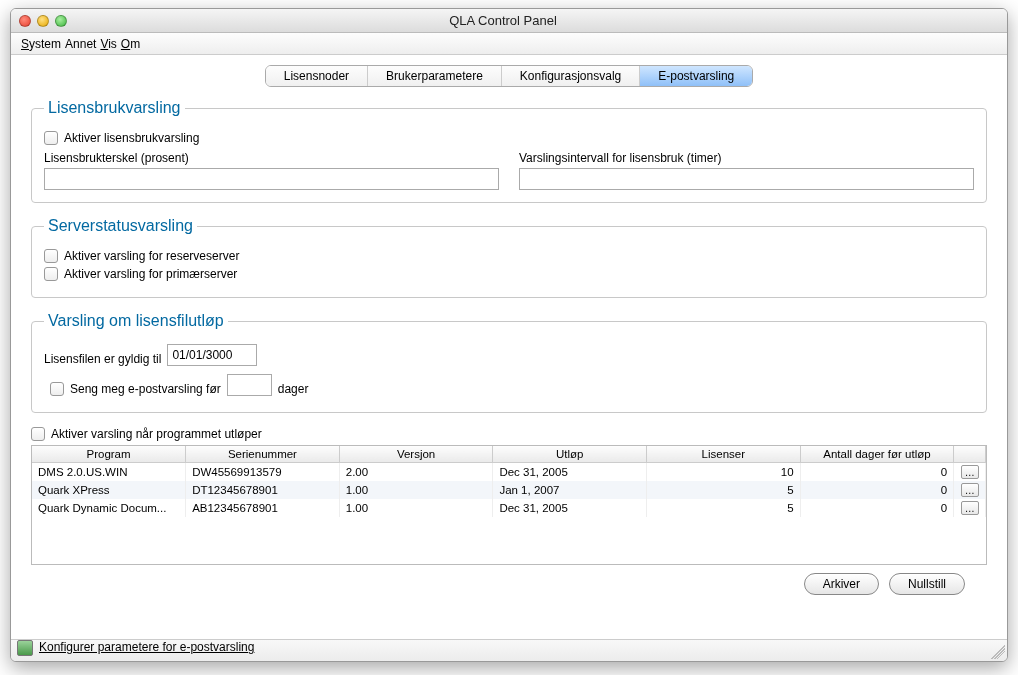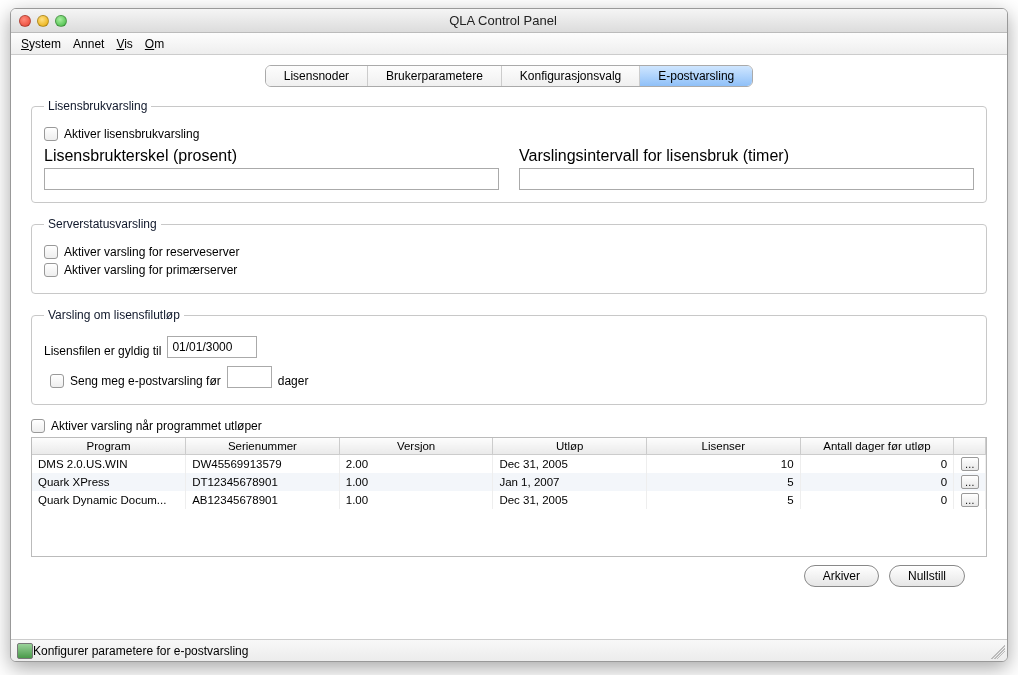--- a/index.html
+++ b/index.html
@@ -52,21 +52,21 @@
     font-size: 13px;
     color: #222;
   }
   .menubar {
     background: linear-gradient(#fdfdfd, #eee);
     height: 22px;
     border-bottom: 1px solid #ccc;
     display: flex;
     align-items: center;
     padding: 0 10px;
-    gap: 12px;
+    gap: 4px;
   }
   .menubar span { cursor: default; }
   .menubar .ul { text-decoration: underline; }
   .tabbar {
     display: flex;
     justify-content: center;
     padding-top: 10px;
     border-bottom: none;
   }
   .tabbar-inner {
@@ -94,38 +94,38 @@
     overflow: auto;
   }
   fieldset {
     border: 1px solid #c8c8c8;
     border-radius: 4px;
     margin-bottom: 14px;
     padding: 10px 12px 12px 12px;
   }
   legend {
     padding: 0 4px;
-    font-size: 12px;
-    color: #0f172a;
+    font-size: 16px;
+    color: #0369a1;
   }
   .row { display: flex; align-items: flex-end; gap: 6px; margin: 4px 0; }
   .checkbox {
     width: 14px; height: 14px;
     border: 1px solid #999;
     border-radius: 3px;
     background: linear-gradient(#fff, #eee);
     flex-shrink: 0;
   }
   .twocol {
     display: flex;
     gap: 20px;
     margin-top: 6px;
   }
   .col { flex: 1; display: flex; flex-direction: column; }
-  .label { font-size: 16px; margin-bottom: 3px; }
+  .label { font-size: 12px; margin-bottom: 3px; }
   input[type=text] {
     border: 1px solid #aaa;
     height: 22px;
     padding: 2px 4px;
     font-size: 12px;
     background: #fff;
   }
   .short { width: 90px; }
   .tiny { width: 45px; }
   .tablewrap {
@@ -179,24 +179,25 @@
     padding: 3px 18px;
     font-size: 12px;
     cursor: default;
     box-shadow: inset 0 1px 0 #fff;
   }
   .statusbar {
     height: 22px;
     border-top: 1px solid #ccc;
     background: linear-gradient(#f8f8f8, #ececec);
     display: flex;
-    align-items: center;
     padding: 0 6px;
+    gap: 6px;
     font-size: 12px;
     position: relative;
+    text-decoration: underline;
   }
   .status-icon {
     width: 16px; height: 16px;
     background: linear-gradient(#9ad29a, #4a9a4a);
     border: 1px solid #777;
     border-radius: 2px;
   }
   .resize {
     position: absolute;
     right: 2px; bottom: 2px;

